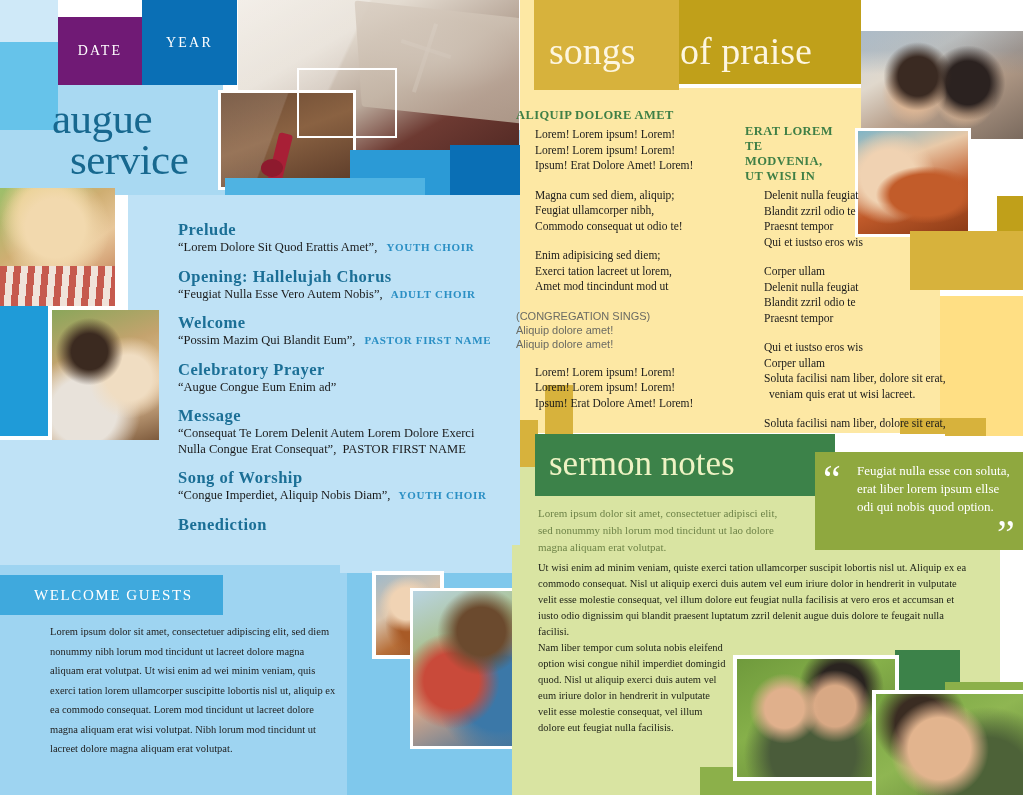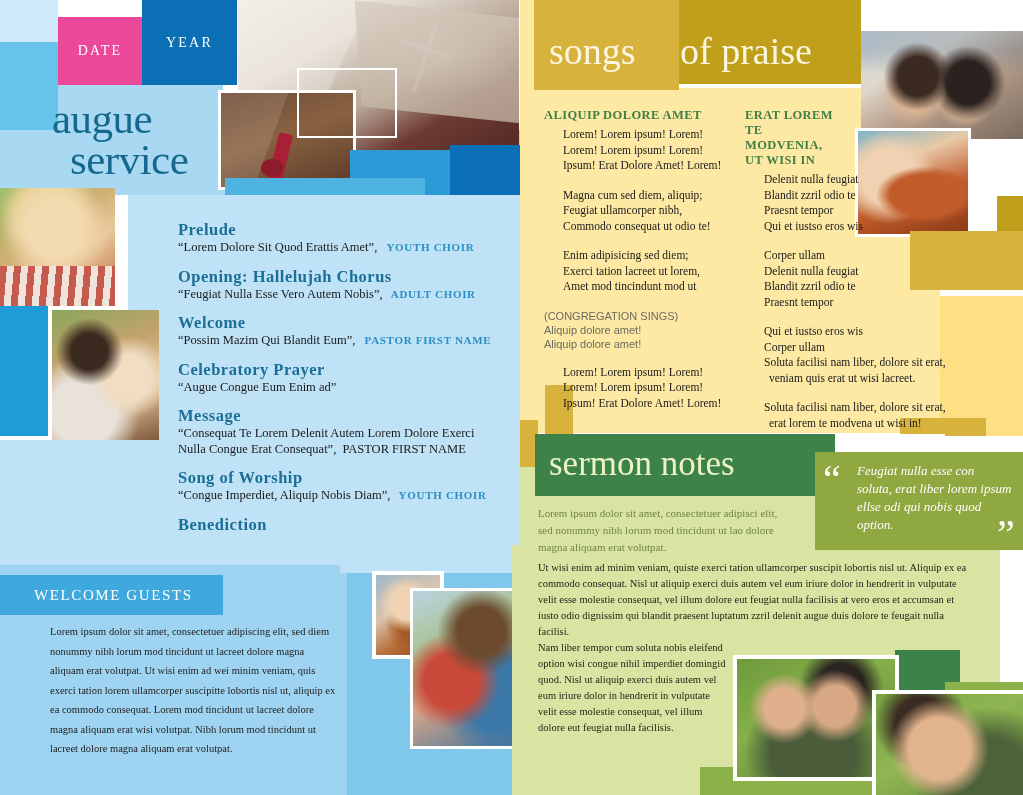--- a/index.html
+++ b/index.html
@@ -70,21 +70,20 @@
     line-height:14px;
   }
 
   .sermon-title{
     font-family:"Liberation Serif",serif;font-size:35px;color:#eef3c4;
     line-height:35px;
   }
   .quote-text{
     font-family:"Liberation Serif",serif;font-size:13px;color:#ffffff;
     line-height:18px;
-    font-style:italic;
   }
   .qmark{
     font-family:"Liberation Serif",serif;font-size:40px;color:#ffffff;
     line-height:20px;
   }
   .sn-lead{
     font-family:"Liberation Serif",serif;font-size:11px;color:#6f8449;
     line-height:17px;
   }
   .sn-body{
@@ -95,21 +94,21 @@
 </head>
 <body>
 
 <div id="page">
 
   <div class="abs" style="left:0;top:0;width:520px;height:795px;background:#ffffff;"></div>
 
   <div class="abs" style="left:0;top:0;width:58px;height:42px;background:#cfe9f8;"></div>
   <div class="abs" style="left:0;top:42px;width:58px;height:88px;background:#66c3ea;"></div>
 
-  <div class="abs datebox" style="left:58px;top:17px;width:84px;height:68px;background:#ec4899;">
+  <div class="abs datebox" style="left:58px;top:17px;width:84px;height:68px;background:#701a75;">
     <span>DATE</span>
   </div>
   <div class="abs datebox" style="left:142px;top:0px;width:95px;height:85px;background:#0a6fb5;">
     <span>YEAR</span>
   </div>
 
   <div class="abs" style="left:58px;top:85px;width:165px;height:110px;background:#a9d9f2;"></div>
   <div class="abs" style="left:0;top:130px;width:520px;height:65px;background:#a9d9f2;"></div>
 
   <div class="abs sunday-title" style="left:52px;top:98px;width:260px;">
@@ -264,21 +263,21 @@
       radial-gradient(circle at 28% 45%, #f0d2b2 0 28%, transparent 48%);"></div>
   </div>
 
   <div class="abs" style="left:997px;top:196px;width:26px;height:58px;background:#c0a01a;"></div>
   <div class="abs" style="left:910px;top:231px;width:113px;height:59px;background:#d7b23c;"></div>
   <div class="abs" style="left:940px;top:296px;width:83px;height:140px;background:#ffdf84;"></div>
   <div class="abs" style="left:900px;top:418px;width:86px;height:18px;background:#d7b23c;"></div>
   <div class="abs" style="left:520px;top:420px;width:18px;height:60px;background:#d7b23c;"></div>
   <div class="abs" style="left:545px;top:385px;width:28px;height:95px;background:#d7b23c;"></div>
 
-  <div class="abs" style="left:544px;top:108px;width:195px;">
+  <div class="abs" style="left:516px;top:108px;width:195px;">
     <div class="song-block">
       <div class="song-head">ALIQUIP DOLORE AMET</div>
       <div class="song-line">Lorem! Lorem ipsum! Lorem!</div>
       <div class="song-line">Lorem! Lorem ipsum! Lorem!</div>
       <div class="song-line">Ipsum! Erat Dolore Amet! Lorem!</div>
     </div>
     <div class="song-block">
       <div class="song-line">Magna cum sed diem, aliquip;</div>
       <div class="song-line">Feugiat ullamcorper nibh,</div>
       <div class="song-line">Commodo consequat ut odio te!</div>
@@ -295,21 +294,21 @@
     </div>
     <div class="song-block">
       <div class="song-line">Lorem! Lorem ipsum! Lorem!</div>
       <div class="song-line">Lorem! Lorem ipsum! Lorem!</div>
       <div class="song-line">Ipsum! Erat Dolore Amet! Lorem!</div>
     </div>
   </div>
 
   <div class="abs" style="left:745px;top:108px;width:215px;">
     <div class="song-block">
-      <div class="song-head" style="width:92px;">ERAT LOREM TE MODVENIA, UT WISI IN</div>
+      <div class="song-head" style="width:92px;margin-top:16px;">ERAT LOREM TE MODVENIA, UT WISI IN</div>
       <div class="song-line">Delenit nulla feugiat</div>
       <div class="song-line">Blandit zzril odio te</div>
       <div class="song-line">Praesnt tempor</div>
       <div class="song-line">Qui et iustso eros wis</div>
     </div>
     <div class="song-block">
       <div class="song-line">Corper ullam</div>
       <div class="song-line">Delenit nulla feugiat</div>
       <div class="song-line">Blandit zzril odio te</div>
       <div class="song-line">Praesnt tempor</div>

